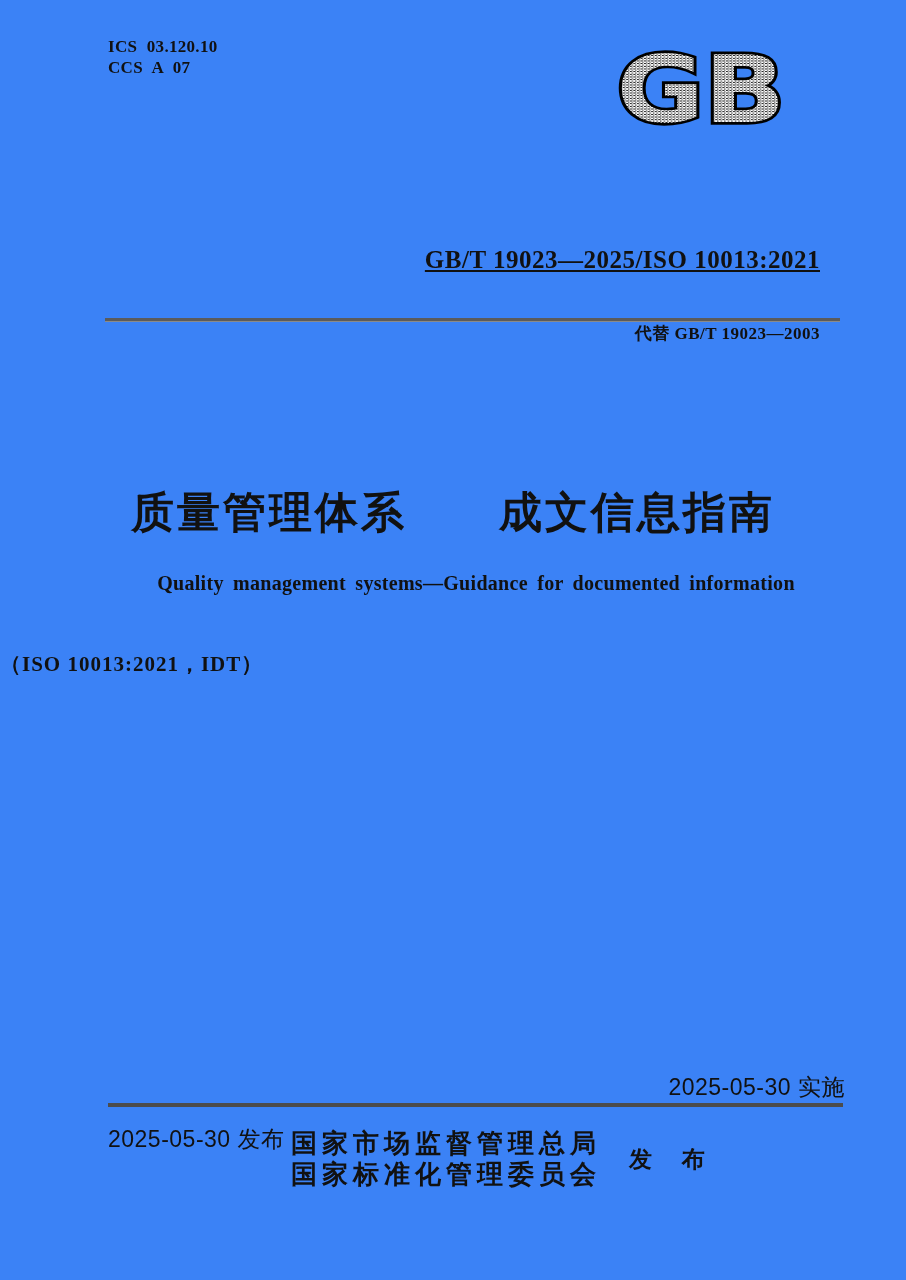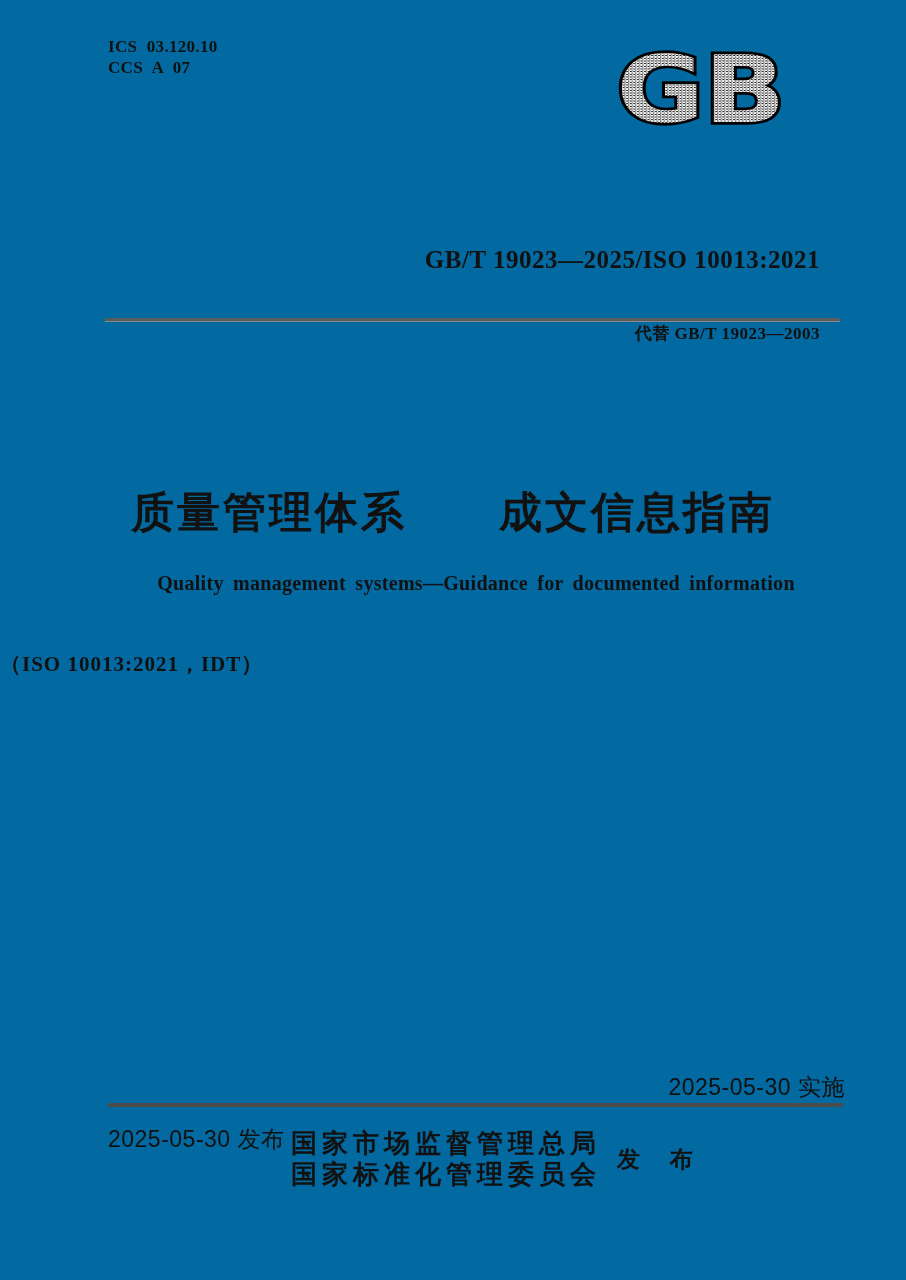--- a/index.html
+++ b/index.html
@@ -5,21 +5,21 @@
   html, body {
     margin: 0;
     padding: 0;
     background: #e8e8e8;
   }
   .page {
     position: relative;
     width: 906px;
     height: 1280px;
     margin: 0 auto;
-    background: #0369a1;
+    background: #3b82f6;
     border-right: 1px solid #d8d8d8;
     border-bottom: 1px solid #e2e2e2;
     overflow: hidden;
     font-family: "Liberation Serif", serif;
     color: #111;
   }
 
   
   .ics-block {
     position: absolute;
@@ -57,20 +57,21 @@
 
   .std-number {
     position: absolute;
     right: 86px;
     top: 246px;
     font-family: "Liberation Serif", serif;
     font-weight: bold;
     font-size: 25px;
     letter-spacing: 0.5px;
     white-space: nowrap;
+    text-decoration: underline;
   }
 
   .replaces {
     position: absolute;
     right: 86px;
     top: 278px;
     font-family: "Liberation Serif", serif;
     font-weight: bold;
     font-size: 17px;
     letter-spacing: 0.5px;
@@ -168,21 +169,21 @@
     font-size: 26px;
     line-height: 31px;
     letter-spacing: 5px;
     white-space: nowrap;
   }
   .publish-label {
     font-family: "Liberation Serif", serif;
     font-weight: bold;
     font-size: 23px;
     letter-spacing: 12px;
-    margin-left: 16px;
+    margin-left: 28px;
     white-space: nowrap;
   }
 </style>
 </head>
 <body>
 
 <div class="page">
 
   <div class="ics-block">
     <div>ICS 03.120.10</div>

